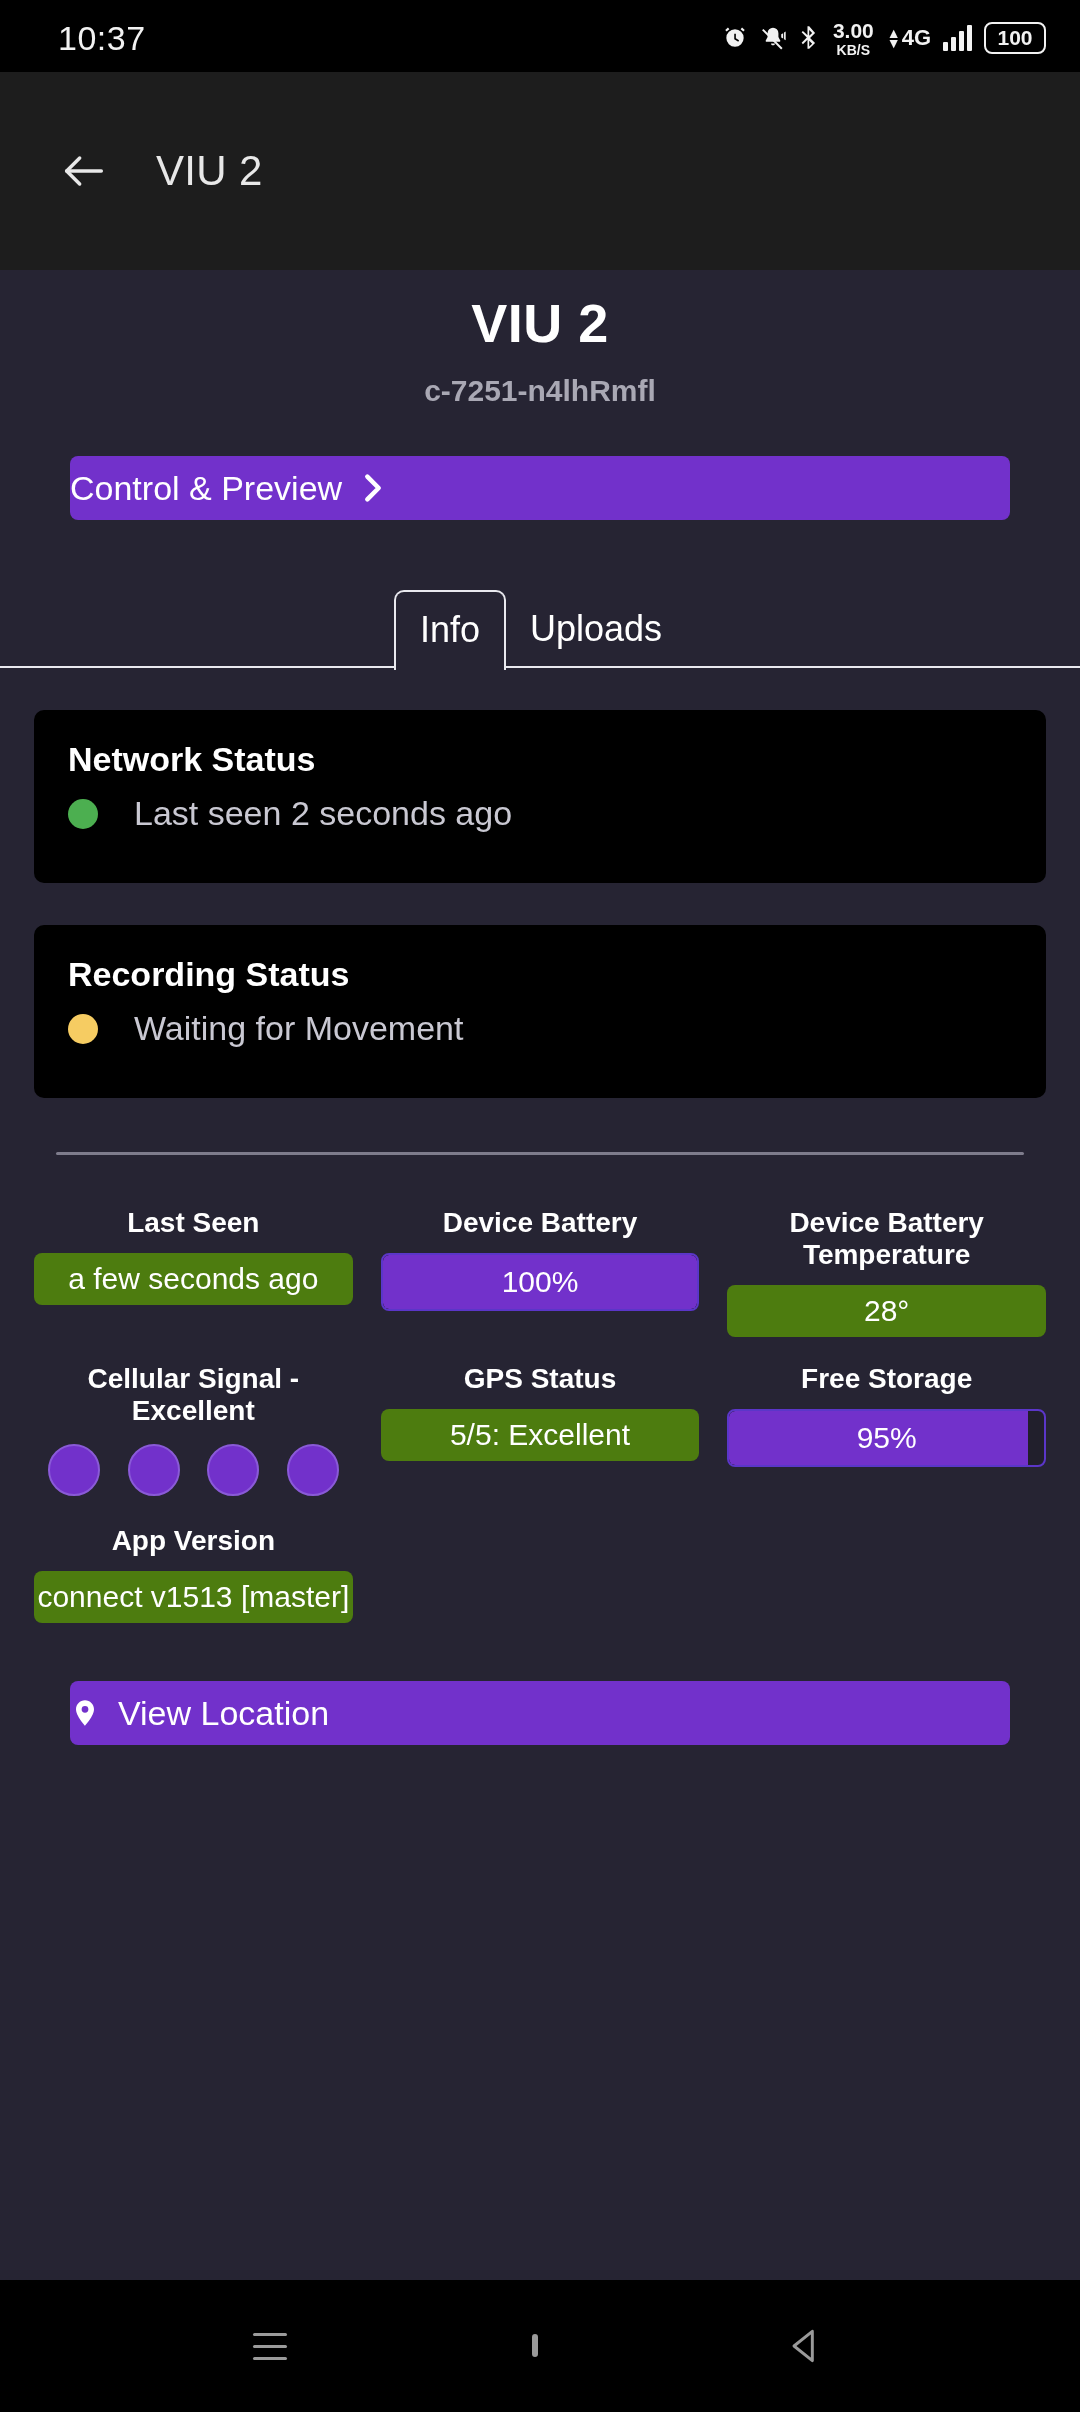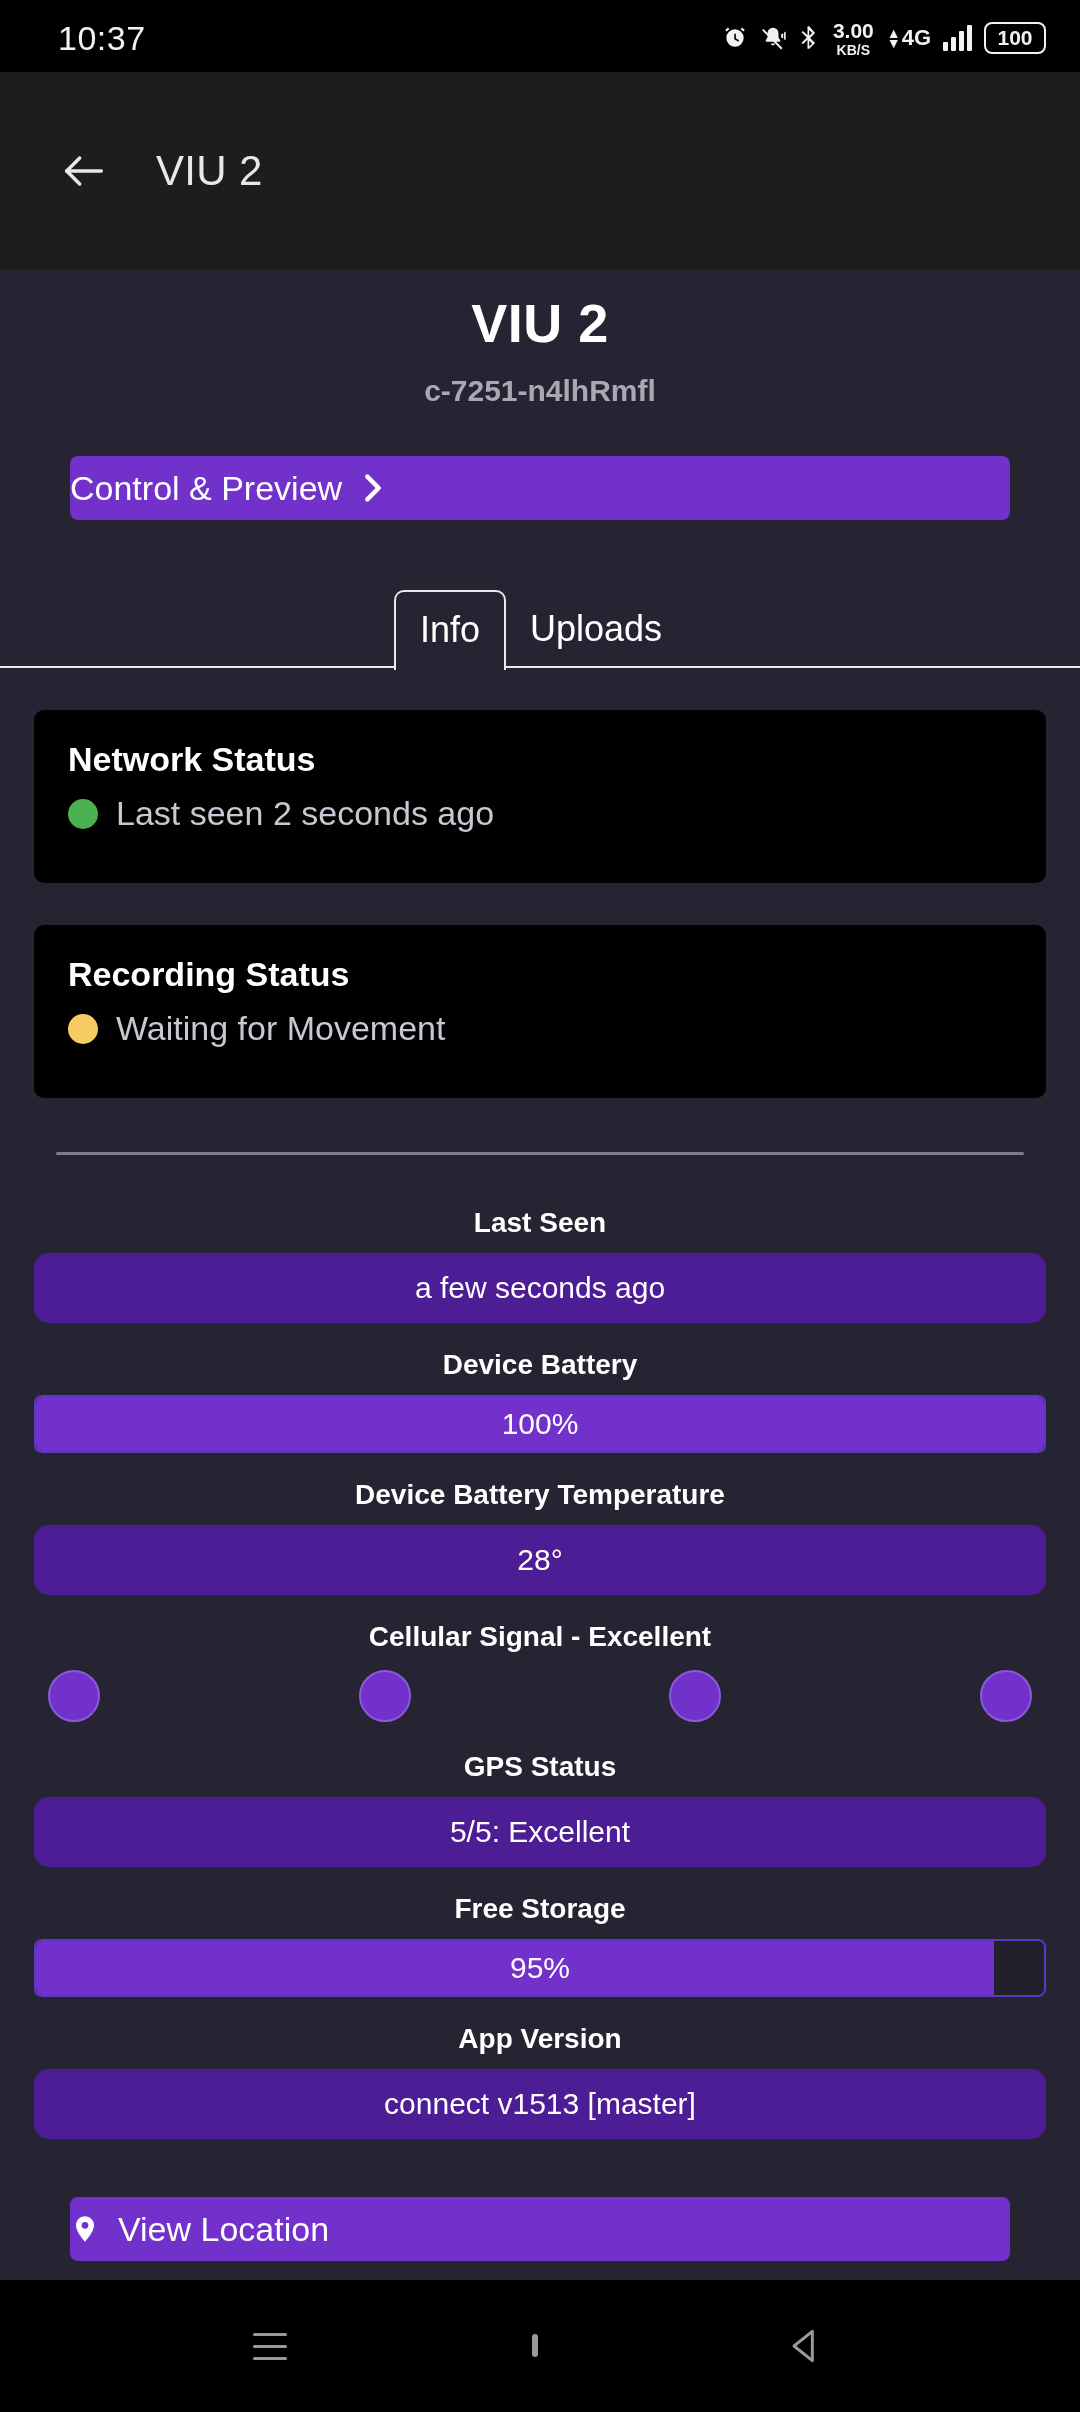--- a/index.html
+++ b/index.html
@@ -103,43 +103,43 @@
   .content { padding: 0 34px; flex: 1 1 auto; }
 
   .status-card {
     background: #000000; border-radius: 10px;
     padding: 30px 34px 50px 34px; margin-top: 42px;
   }
   .status-card .sc-title {
     color: #ffffff; font-size: 34px; font-weight: bold;
   }
   .status-card .sc-row {
-    display: flex; align-items: center; gap: 18px; margin-top: 15px;
+    display: flex; align-items: center; gap: 36px; margin-top: 15px;
   }
   .sc-dot { width: 30px; height: 30px; border-radius: 50%; flex: 0 0 auto; }
   .sc-text { color: #c9c8d2; font-size: 34px; }
 
   .divider {
     height: 3px; background: #7e7c8c;
     margin: 54px 22px 0 22px; border-radius: 2px;
   }
 
   
   .info-grid {
     margin-top: 26px;
-    display: grid; grid-template-columns: 1fr;
+    display: grid; grid-template-columns: 1fr 1fr 1fr;
     column-gap: 28px; row-gap: 0;
   }
   .info-cell { padding-top: 26px; }
   .info-label {
     text-align: center; color: #ffffff;
     font-size: 28px; font-weight: bold; margin-bottom: 14px;
   }
   .chip {
-    height: 70px; background: #4c1d95; border-radius: 15px;
+    height: 52px; background: #4d7c0f; border-radius: 8px;
     display: flex; align-items: center; justify-content: center;
     color: #ffffff; font-size: 30px; cursor: pointer;
   }
 
   
   .meter {
     height: 58px; border-radius: 8px; border: 2px solid #5b36c9;
     background: #211f2c; position: relative; overflow: hidden;
   }
   .meter .fill {

